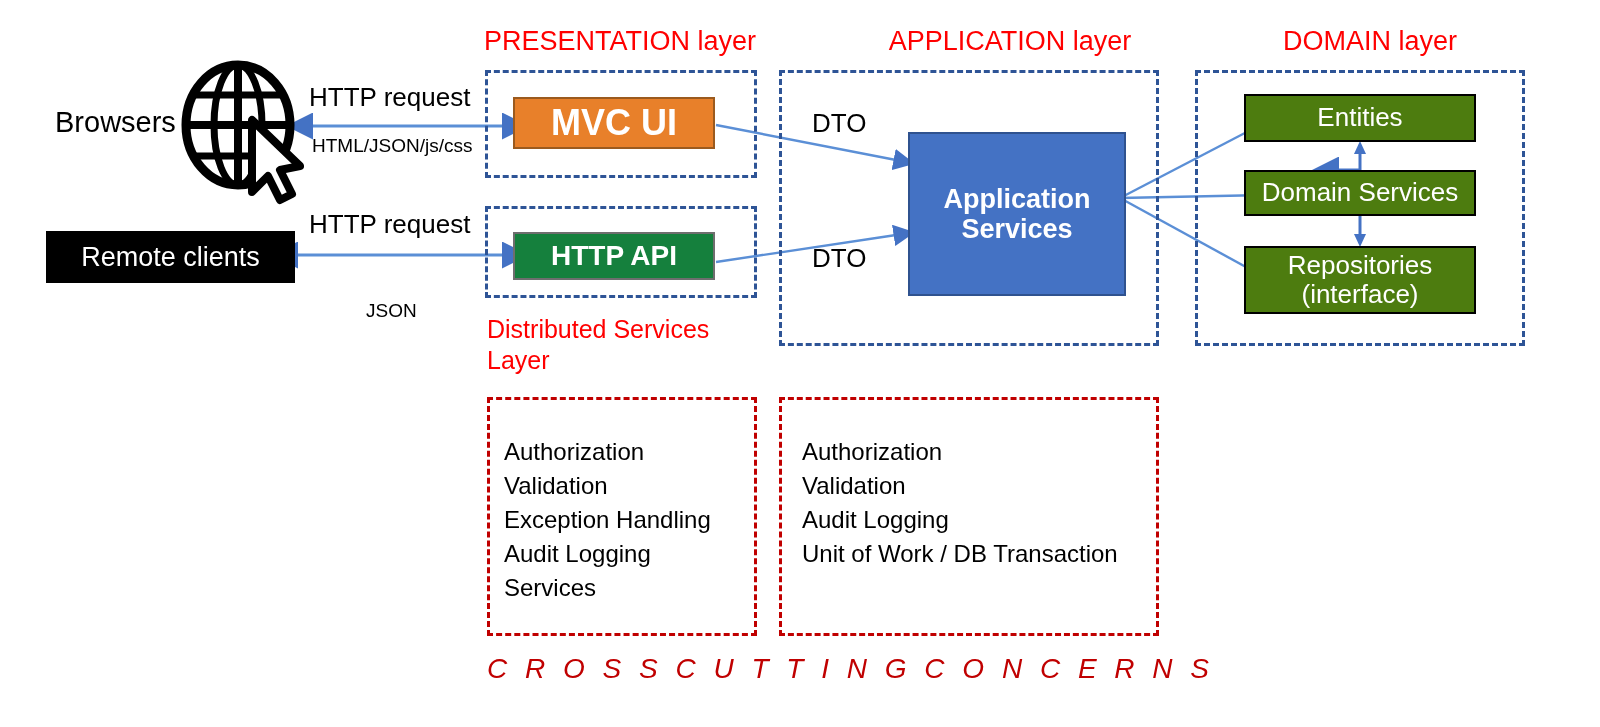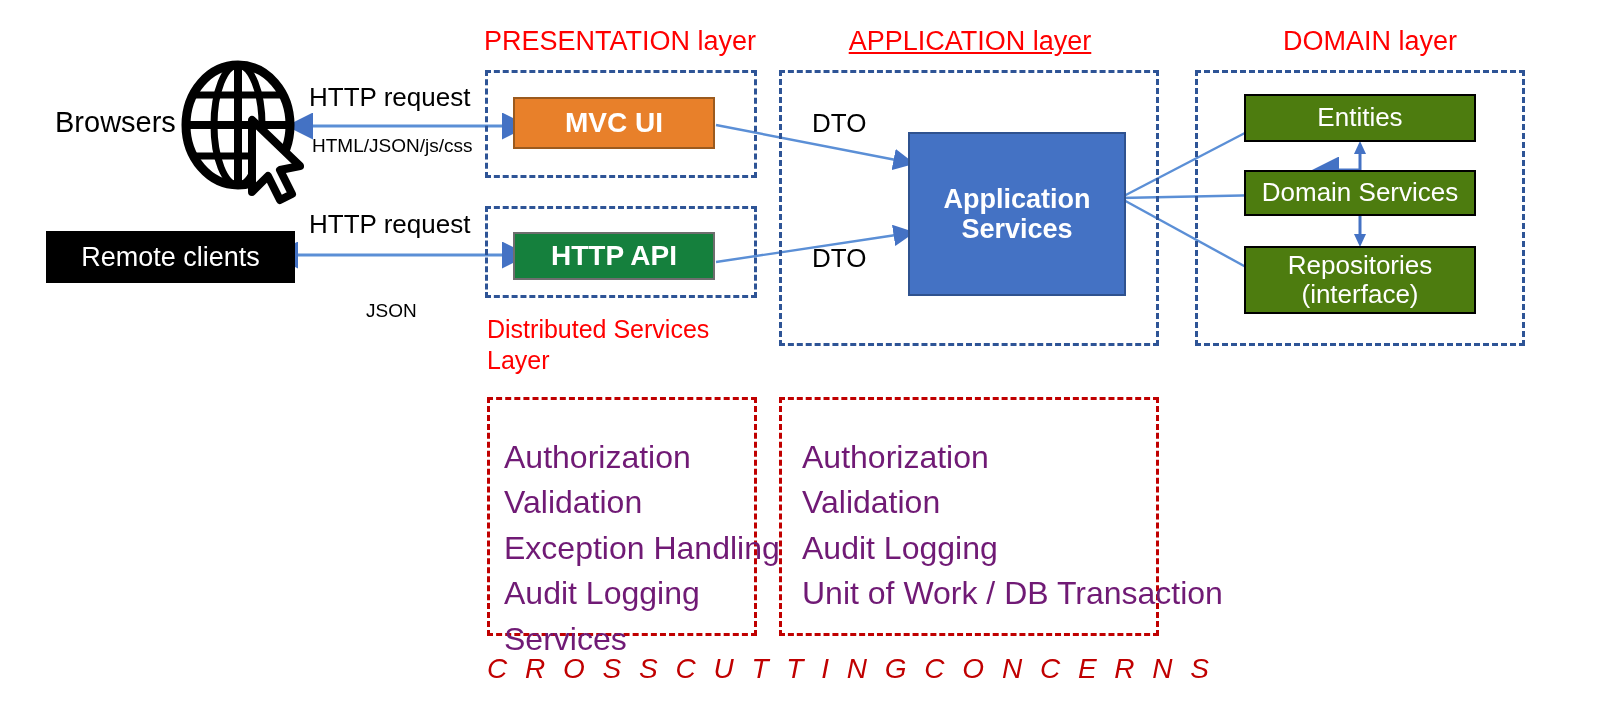--- a/index.html
+++ b/index.html
@@ -54,21 +54,21 @@
     display: flex;
     align-items: center;
     justify-content: center;
     text-align: center;
     color: #ffffff;
     line-height: 1.12;
   }
   .block-mvc {
     background: #E8802A;
     border: 2px solid #9B5A1E;
-    font-size: 28px;
+    font-size: 36px;
     font-weight: bold;
   }
   .block-api {
     background: #15803d;
     border: 2px solid #6E6E6E;
     font-size: 28px;
     font-weight: bold;
   }
   .block-appsvc {
     background: #4472C4;
@@ -94,22 +94,22 @@
     color: #000000;
     white-space: nowrap;
   }
   .lbl-http { font-size: 26px; }
   .lbl-small { font-size: 19px; }
   .lbl-dto { font-size: 26px; }
   .lbl-browsers { font-size: 29px; }
 
   
   .concern-list {
-    color: #701a75;
-    font-size: 32px;
+    color: #000000;
+    font-size: 24px;
     line-height: 1.42;
     white-space: nowrap;
   }
 
   
   .ccc-banner {
     color: #C00000;
     font-size: 28px;
     font-style: italic;
     font-weight: 400;
@@ -187,21 +187,21 @@
       <line x1="187" y1="125" x2="289" y2="125" stroke="#000000" stroke-width="8"></line>
       <line x1="195" y1="95" x2="281" y2="95" stroke="#000000" stroke-width="7"></line>
       <line x1="195" y1="156" x2="281" y2="156" stroke="#000000" stroke-width="7"></line>
       <ellipse cx="238" cy="125" rx="24" ry="60" fill="none" stroke="#000000" stroke-width="7"></ellipse>
       <path d="M252,120 L252,192 L268,176 L280,200 L292,194 L280,170 L300,166 z" fill="#ffffff" stroke="#000000" stroke-width="8" stroke-linejoin="round"></path>
     </g>
   </svg>
 
   <div class="abs layer-title" style="left:470px; top:26px; width:300px;">PRESENTATION layer</div>
 
-  <div class="abs layer-title" style="left:800px; top:26px; width:340px;text-decoration:underline;">APPLICATION layer</div>
+  <div class="abs layer-title" style="left:840px; top:26px; width:340px;">APPLICATION layer</div>
 
   <div class="abs layer-title" style="left:1220px; top:26px; width:300px;">DOMAIN layer</div>
 
   <div class="abs layer-box" style="left:485px; top:70px; width:272px; height:108px;"></div>
 
   <div class="abs layer-box" style="left:485px; top:206px; width:272px; height:92px;"></div>
 
   <div class="abs block block-mvc" style="left:513px; top:97px; width:202px; height:52px;">
     <span>MVC UI</span>
   </div>

